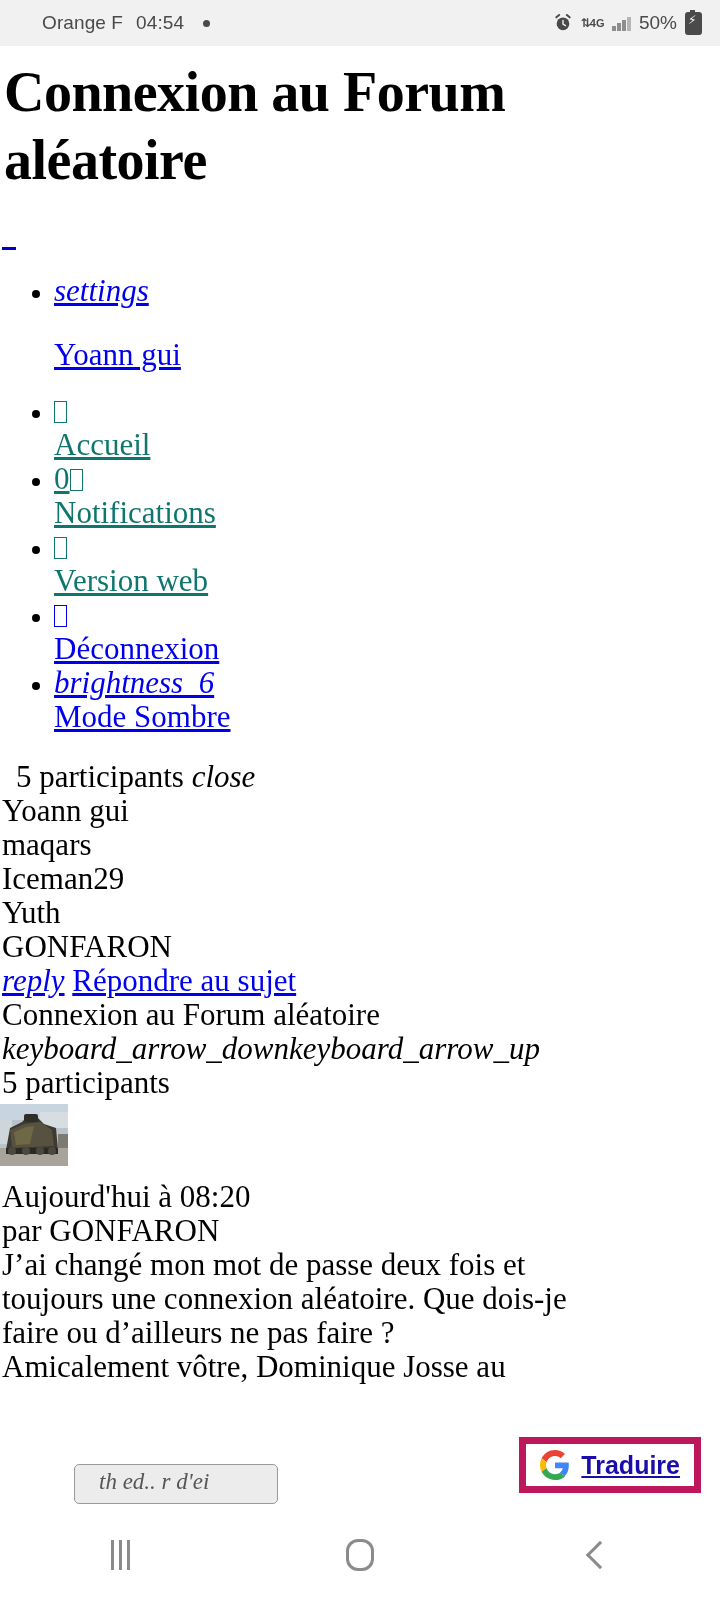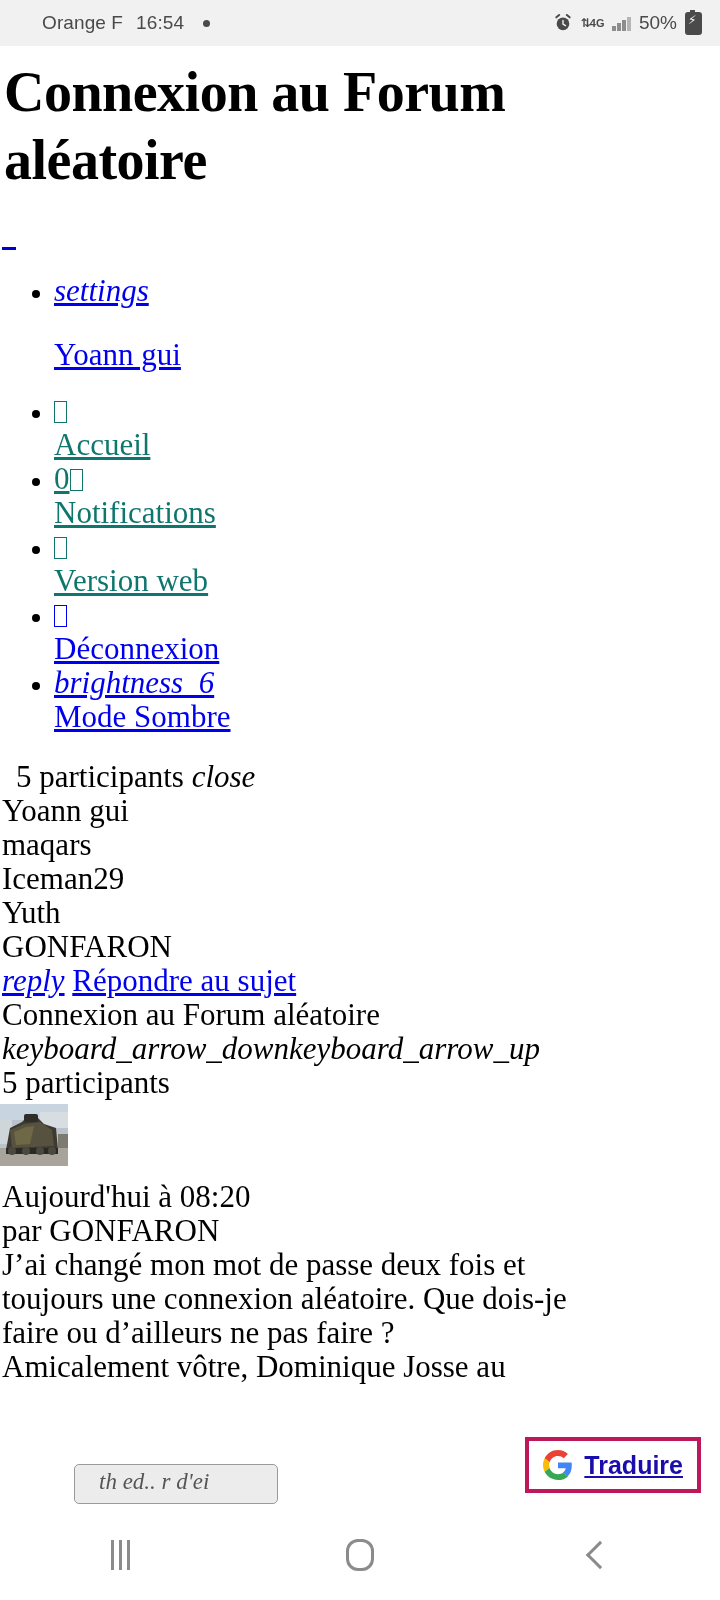--- a/index.html
+++ b/index.html
@@ -197,21 +197,21 @@
     overflow: hidden;
   }
 
   
   #translate-chip {
     position: absolute;
     right: 19px;
     top: 1437px;
     height: 56px;
     background: #ffffff;
-    border: 4px solid #be185d;
+    border: 7px solid #be185d;
     display: flex;
     align-items: center;
     gap: 11px;
     padding: 0 14px;
     box-sizing: border-box;
   }
   #translate-chip .glogo { width: 30px; height: 30px; display:block; }
   #translate-chip .tlabel {
     font-family: "Liberation Sans", "DejaVu Sans", sans-serif;
     font-size: 25px;
@@ -258,21 +258,21 @@
     transform: rotate(45deg);
     box-sizing: border-box;
   }
 </style>
 </head>
 <body>
 
 <div id="statusbar">
   <div class="left">
     <span>Orange F</span>
-    <span>16:54</span>
+    <span>04:54</span>
     <span class="dot"></span>
   </div>
   <div class="right">
     <span class="sb-icon">
       <svg width="20" height="20" viewBox="0 0 24 24" aria-hidden="true">
         <circle cx="12" cy="13" r="7.6" fill="#4a4a4a"></circle>
         <path d="M12 9v4.4l3 1.7" stroke="#f1f1f1" stroke-width="1.7" fill="none" stroke-linecap="round"></path>
         <path d="M4 5.2 7.4 2.4 M20 5.2 16.6 2.4" stroke="#4a4a4a" stroke-width="2.4" stroke-linecap="round"></path>
       </svg>
     </span>

